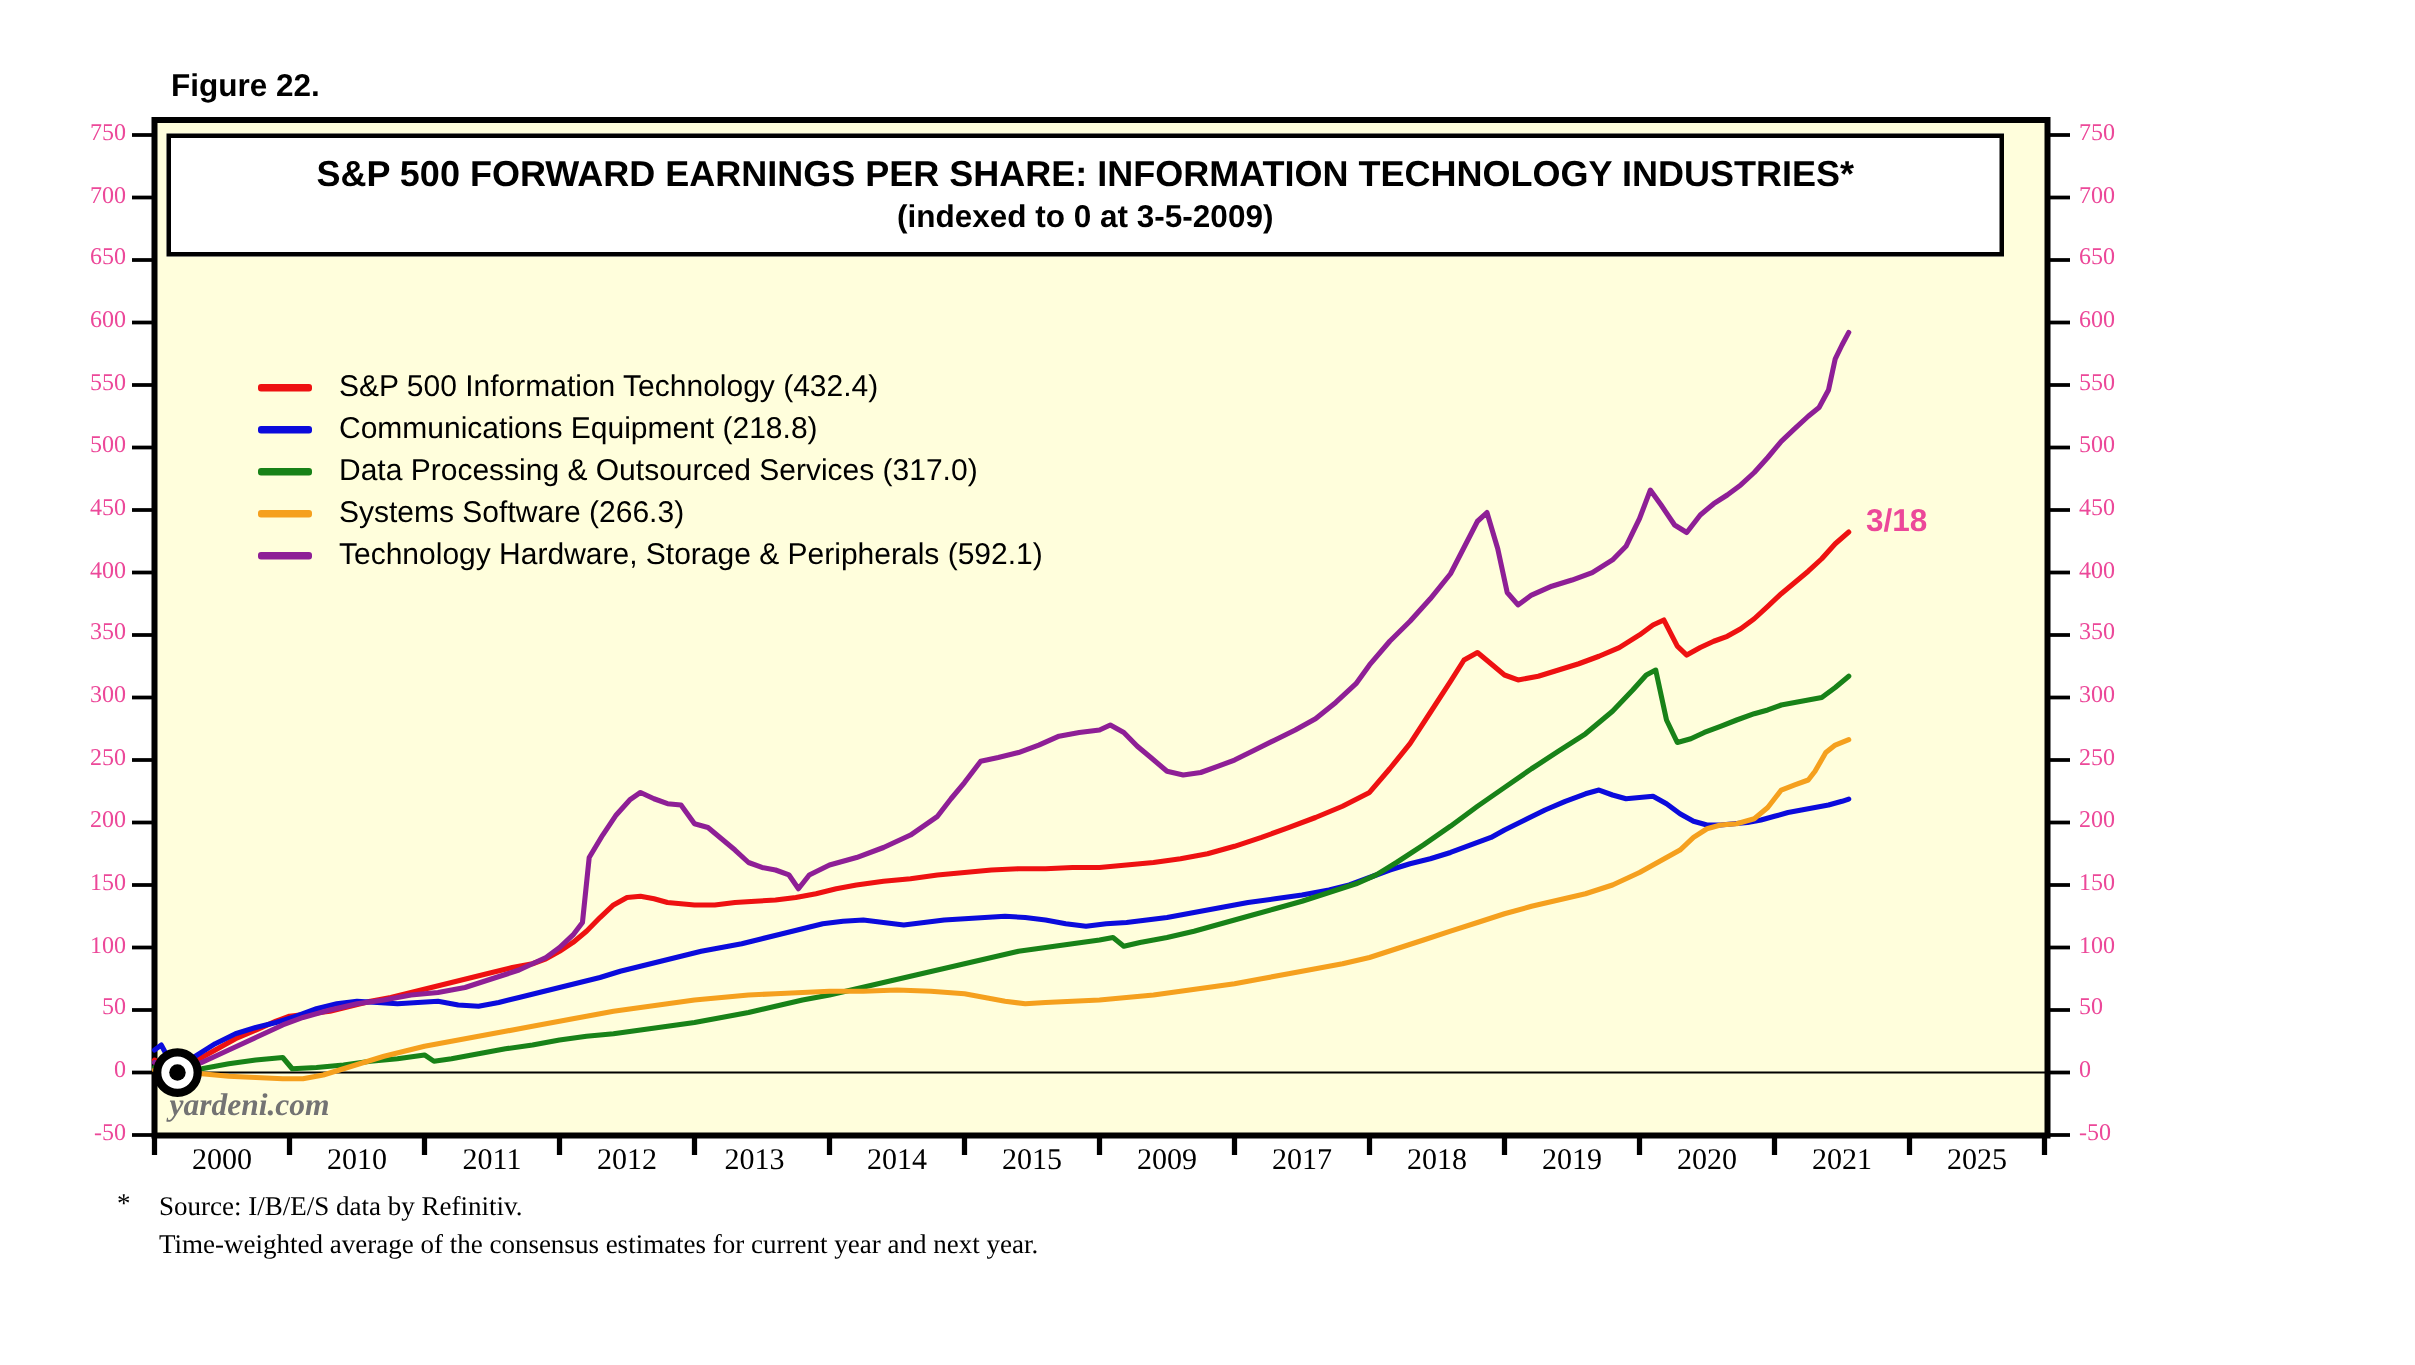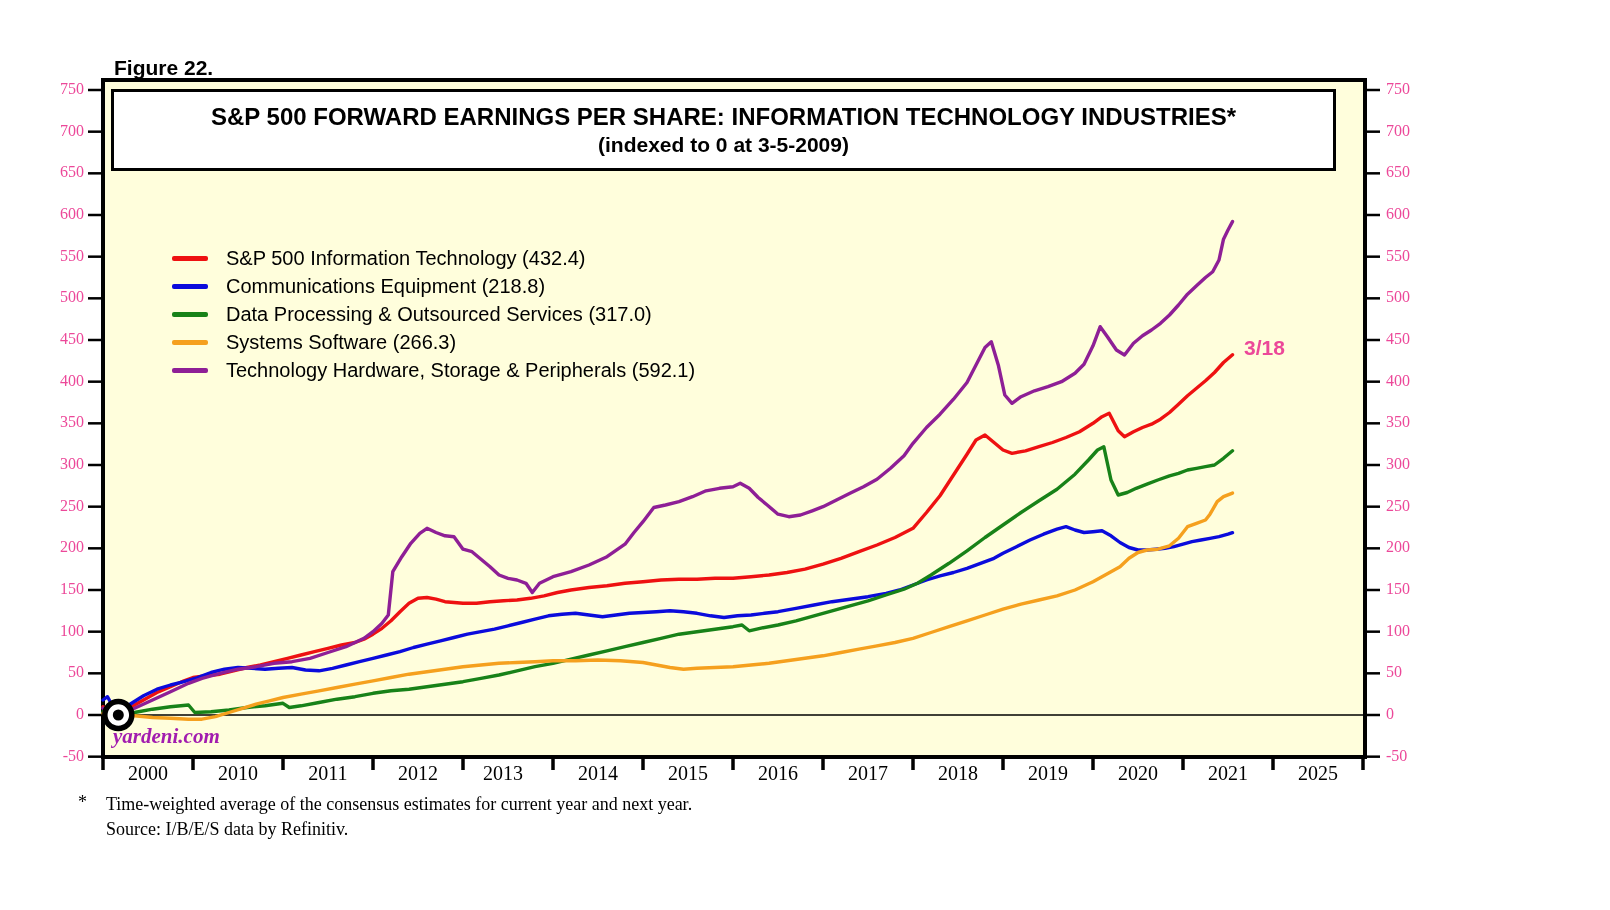--- a/index.html
+++ b/index.html
@@ -1,36 +1,36 @@
 <!DOCTYPE html>
 <html><head>
 <meta charset="utf-8">
 <style>
   html,body{margin:0;padding:0;background:#ffffff;}
   .canvas{position:relative;width:1610px;height:910px;background:#ffffff;overflow:hidden;
           font-family:"Liberation Sans",sans-serif;}
-  .figure-label{position:absolute;left:114px;top:56px;font-size:21px;font-weight:bold;color:#000;text-align:right;}
+  .figure-label{position:absolute;left:114px;top:46px;font-size:21px;font-weight:bold;color:#000;text-align:right;}
   #chart-svg{position:absolute;left:0;top:0;}
   .title-box{position:absolute;left:111px;top:89px;width:1219px;height:76px;background:#ffffff;
              border:3px solid #000;display:flex;flex-direction:column;justify-content:center;
              align-items:center;z-index:5;}
   .title-line1{font-size:24px;font-weight:bold;color:#000;letter-spacing:0px;}
   .title-line2{font-size:21px;font-weight:bold;color:#000;margin-top:2px;}
   .legend{position:absolute;left:172px;top:244px;z-index:6;}
   .legend-row{display:flex;align-items:center;height:28px;}
   .legend-swatch{width:36px;height:5px;border-radius:2px;margin-right:18px;flex:0 0 auto;}
   .legend-text{font-size:20px;color:#000;white-space:nowrap;}
   .ytick-label{position:absolute;width:56px;font-size:16px;line-height:22px;color:#ec4899;
                font-family:"Liberation Serif",serif;}
   .ytick-label.left{text-align:right;}
   .ytick-label.right{text-align:left;}
   .year-label{position:absolute;width:90px;text-align:center;font-size:20px;color:#000;
               font-family:"Liberation Serif",serif;top:762px;}
   .watermark{position:absolute;left:113px;top:724px;font-size:21px;font-style:italic;font-weight:600;
-             color:#a21caf;font-family:"Liberation Serif",serif;z-index:6;}
+             color:#737373;font-family:"Liberation Serif",serif;z-index:6;}
   .end-label{position:absolute;left:1244px;top:336px;font-size:21px;font-weight:bold;z-index:6;}
   .footnote{position:absolute;left:78px;top:792px;font-size:18px;color:#000;
             font-family:"Liberation Serif",serif;}
   .footnote-row{display:flex;}
   .footnote-marker{width:28px;}
   .footnote-lines{}
   .footnote-line{line-height:25px;}
 </style>
 </head>
 <body>
@@ -163,36 +163,36 @@
       <div class="ytick-label right" style="left: 1386px; top: 119.669px;">700</div>
       <div class="ytick-label left" style="left: 28px; top: 78.0025px;">750</div>
       <div class="ytick-label right" style="left: 1386px; top: 78.0025px;">750</div>
       <div class="year-label" style="left: 103px;">2000</div>
       <div class="year-label" style="left: 193px;">2010</div>
       <div class="year-label" style="left: 283px;">2011</div>
       <div class="year-label" style="left: 373px;">2012</div>
       <div class="year-label" style="left: 458px;">2013</div>
       <div class="year-label" style="left: 553px;">2014</div>
       <div class="year-label" style="left: 643px;">2015</div>
-      <div class="year-label" style="left: 733px;">2016</div>
+      <div class="year-label" style="left: 733px;">2009</div>
       <div class="year-label" style="left: 823px;">2017</div>
       <div class="year-label" style="left: 913px;">2018</div>
       <div class="year-label" style="left: 1003px;">2019</div>
       <div class="year-label" style="left: 1093px;">2020</div>
       <div class="year-label" style="left: 1183px;">2021</div>
       <div class="year-label" style="left: 1273px;">2025</div>
     </div>
 
   <div class="watermark">yardeni.com</div>
 
   <div class="end-label" style="color: #ec4899;">3/18</div>
 
   <div class="footnote">
     <div class="footnote-row">
       <div class="footnote-marker">*</div>
       <div class="footnote-lines">
+        <div class="footnote-line">Source: I/B/E/S data by Refinitiv.</div>
         <div class="footnote-line">Time-weighted average of the consensus estimates for current year and next year.</div>
-        <div class="footnote-line">Source: I/B/E/S data by Refinitiv.</div>
       </div>
     </div>
   </div>
 
 </div>
 
 </body></html>

